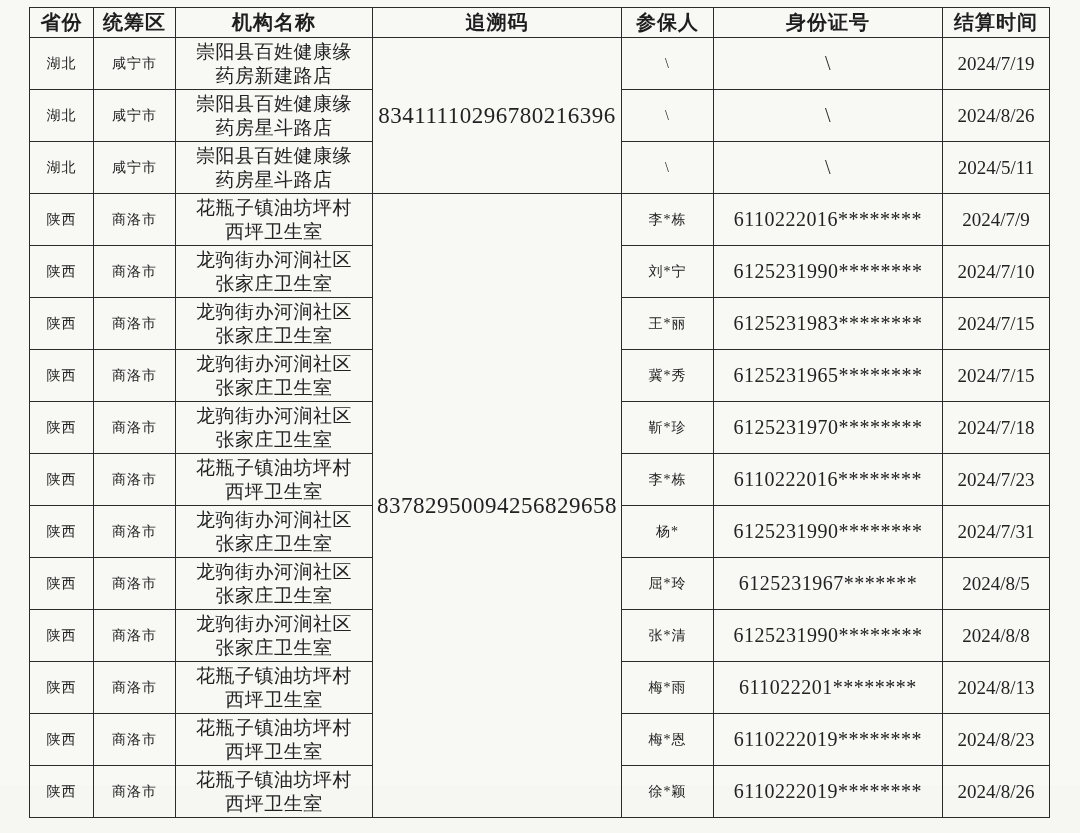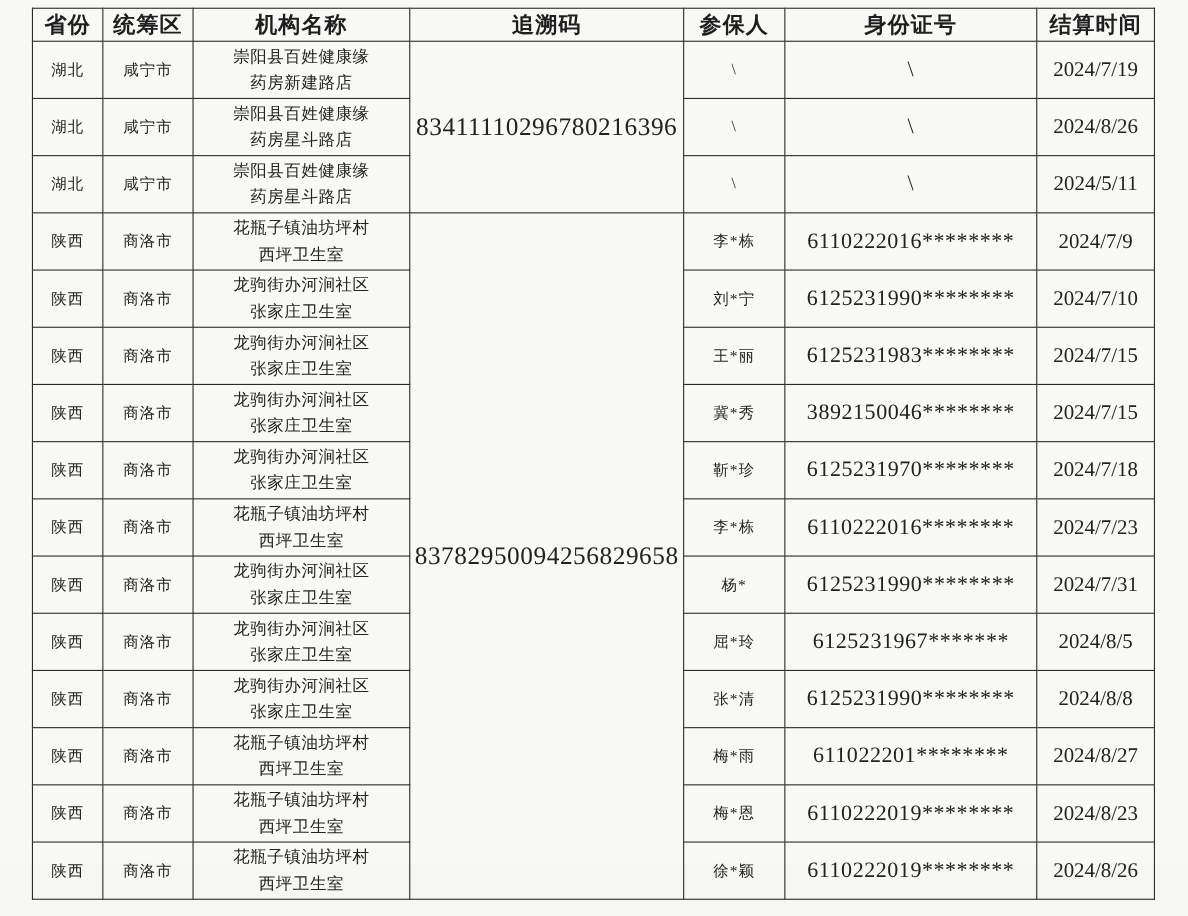--- a/index.html
+++ b/index.html
@@ -24,21 +24,21 @@
     padding:0 2px;
     overflow:hidden;
   }
   .settlement thead tr{height:30px;}
   .settlement tbody tr{height:52px;}
   .settlement th{
     font-size:20px;font-weight:bold;letter-spacing:1px;color:#1e1e1e;
   }
   td.c-province,td.c-region,td.c-insured{font-size:14px;letter-spacing:1px;}
   td.c-institution{
-    font-size:15px;line-height:24px;white-space:pre-line;letter-spacing:0.5px;
+    font-size:19px;line-height:24px;white-space:pre-line;letter-spacing:0.5px;
   }
   td.c-trace{font-size:23px;letter-spacing:0.5px;}
   td.c-id{font-size:20px;letter-spacing:0.5px;}
   td.c-date{font-size:19px;margin-left:23px;}
   col.w-province{width:64px;}
   col.w-region{width:82px;}
   col.w-institution{width:197px;}
   col.w-trace{width:249px;}
   col.w-insured{width:92px;}
   col.w-id{width:229px;}
@@ -125,21 +125,21 @@
           <td class="c-insured">王*丽</td>
           <td class="c-id">6125231983********</td>
           <td class="c-date">2024/7/15</td>
         </tr>
         <tr>
           <td class="c-province">陕西</td>
           <td class="c-region">商洛市</td>
           <td class="c-institution">龙驹街办河涧社区
 张家庄卫生室</td>
           <td class="c-insured">冀*秀</td>
-          <td class="c-id">3892150046********</td>
+          <td class="c-id">6125231965********</td>
           <td class="c-date">2024/7/15</td>
         </tr>
         <tr>
           <td class="c-province">陕西</td>
           <td class="c-region">商洛市</td>
           <td class="c-institution">龙驹街办河涧社区
 张家庄卫生室</td>
           <td class="c-insured">靳*珍</td>
           <td class="c-id">6125231970********</td>
           <td class="c-date">2024/7/18</td>
@@ -180,21 +180,21 @@
           <td class="c-id">6125231990********</td>
           <td class="c-date">2024/8/8</td>
         </tr>
         <tr>
           <td class="c-province">陕西</td>
           <td class="c-region">商洛市</td>
           <td class="c-institution">花瓶子镇油坊坪村
 西坪卫生室</td>
           <td class="c-insured">梅*雨</td>
           <td class="c-id">611022201********</td>
-          <td class="c-date">2024/8/27</td>
+          <td class="c-date">2024/8/13</td>
         </tr>
         <tr>
           <td class="c-province">陕西</td>
           <td class="c-region">商洛市</td>
           <td class="c-institution">花瓶子镇油坊坪村
 西坪卫生室</td>
           <td class="c-insured">梅*恩</td>
           <td class="c-id">6110222019********</td>
           <td class="c-date">2024/8/23</td>
         </tr>

